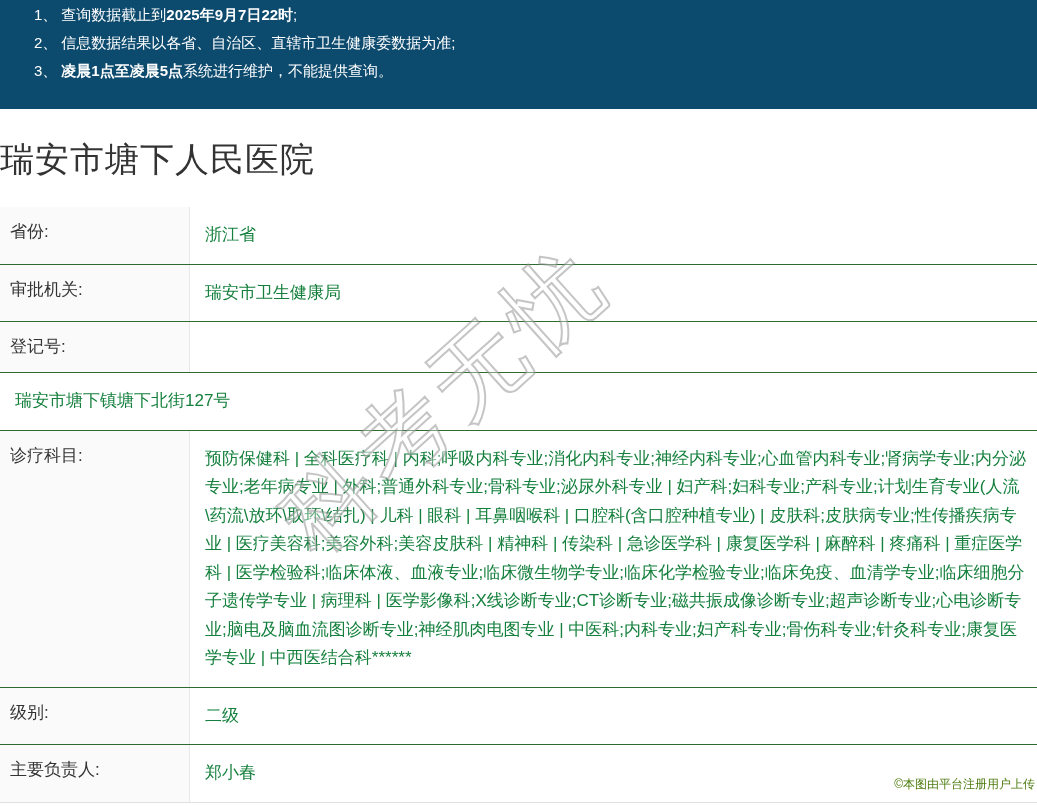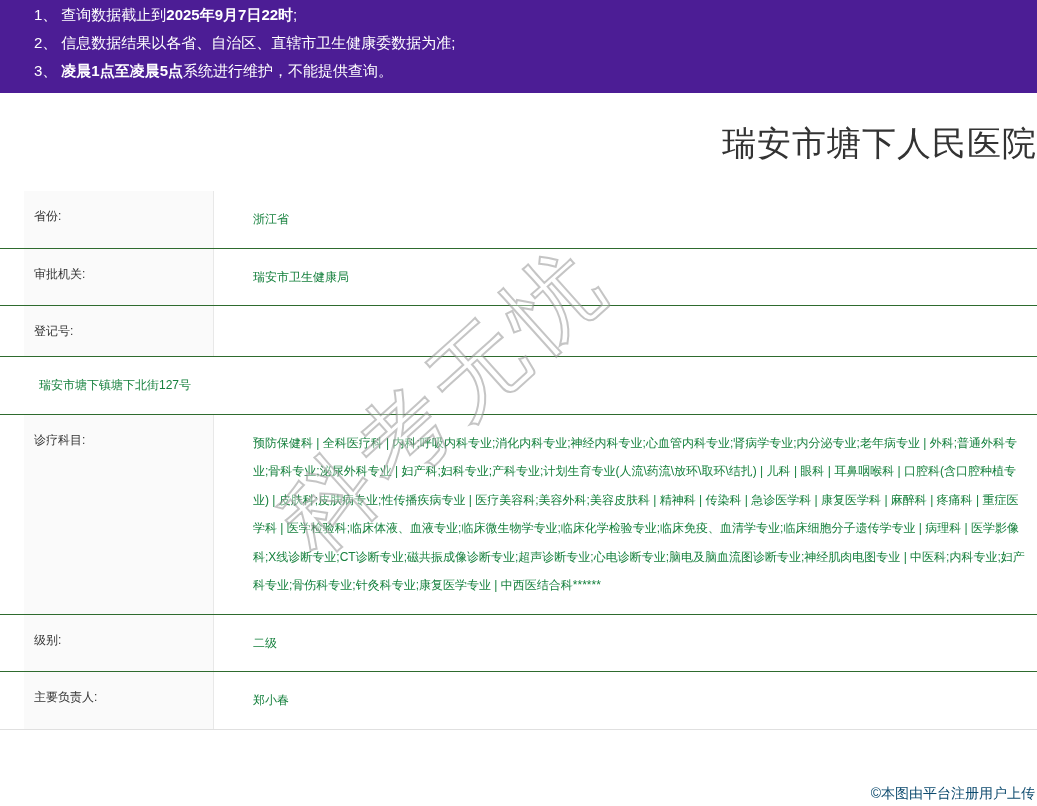--- a/index.html
+++ b/index.html
@@ -1,48 +1,48 @@
 <!DOCTYPE html>
 <html><head>
 <meta charset="utf-8">
 <style>
   * { margin:0; padding:0; box-sizing:border-box; }
   html,body { width:1037px; height:806px; overflow:hidden; background:#fff;
               font-family:"Liberation Sans", sans-serif; color:#333; }
   body { position:relative; }
 
   
-  .notice { background:#4c1d95; width:1037px; padding:1px 10px 8px 34px; }
+  .notice { background:#0c4a6e; width:1037px; padding:1px 10px 24px 34px; }
   .notice-line { color:#fff; font-size:15px; line-height:28px; white-space:nowrap; }
   .notice-line .num { margin-right:4px; }
   .notice-line b { font-weight:bold; }
 
   
-  .title-wrap { text-align:right; margin-top:28px; margin-bottom:24px; }
+  .title-wrap { text-align:left; margin-top:28px; margin-bottom:24px; }
   .page-title { font-size:34px; font-weight:400; color:#333; letter-spacing:1px; }
 
   
   .info-table { width:1037px; border-bottom:1px solid #e0e0e0; }
   .row { display:flex; border-bottom:1px solid #2e6b2e; }
   .row:last-child { border-bottom:none; }
-  .cell { font-size:12px;margin-left:24px; }
+  .cell { font-size:17px; }
   .cell.label { width:190px; min-width:190px; background:#fafafa;
                 border-right:1px solid #e8e8e8; padding:14px 8px 14px 10px;
                 line-height:22px; }
   .cell.value { flex:1; padding:14px 10px 14px 15px; line-height:28.5px; color:#15803d; }
 
   
   .watermark { position:absolute; left:295px; top:472px; transform:rotate(-42deg);
                transform-origin:left center; font-size:92px; letter-spacing:8px;
                white-space:nowrap; color:rgba(255,255,255,0.35);
                -webkit-text-stroke:2px rgba(140,140,140,0.5);
                pointer-events:none; z-index:5; }
 
   
-  .copyright { position:absolute; right:2px; bottom:3px; font-size:14px; color:#0c4a6e;
+  .copyright { position:absolute; right:2px; bottom:13px; font-size:12px; color:#4d7c0f;
                text-shadow:-1px 0 #fff, 1px 0 #fff, 0 -1px #fff, 0 1px #fff,
                            -1px -1px #fff, 1px 1px #fff, -1px 1px #fff, 1px -1px #fff; }
 </style>
 </head>
 <body>
 
 <div class="notice">
   <div>
       <div class="notice-line"><span class="num">1、</span><span>查询数据截止到</span><b>2025年9月7日22时</b><span>;</span></div>
       <div class="notice-line"><span class="num">2、</span><span>信息数据结果以各省、自治区、直辖市卫生健康委数据为准;</span><b></b><span></span></div>

